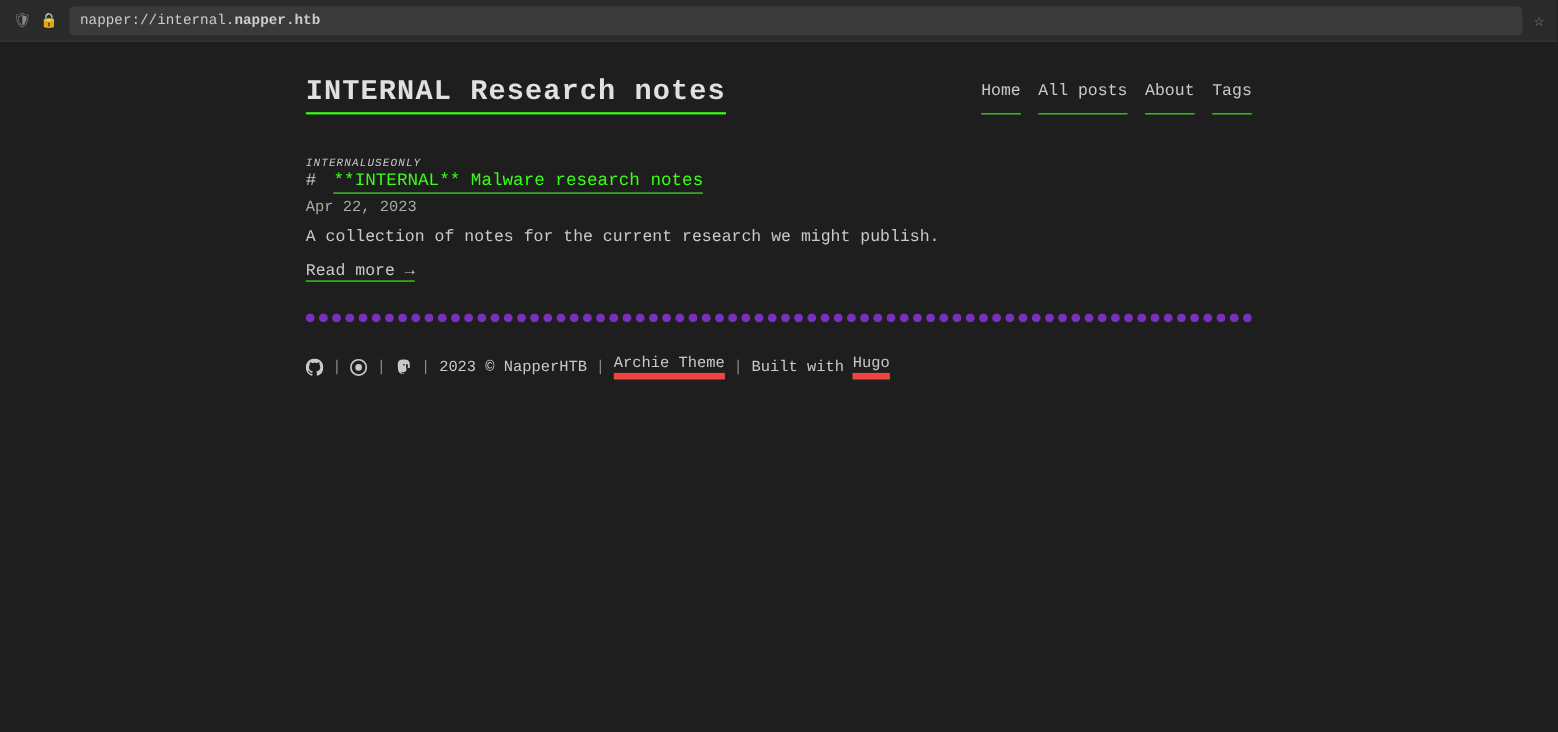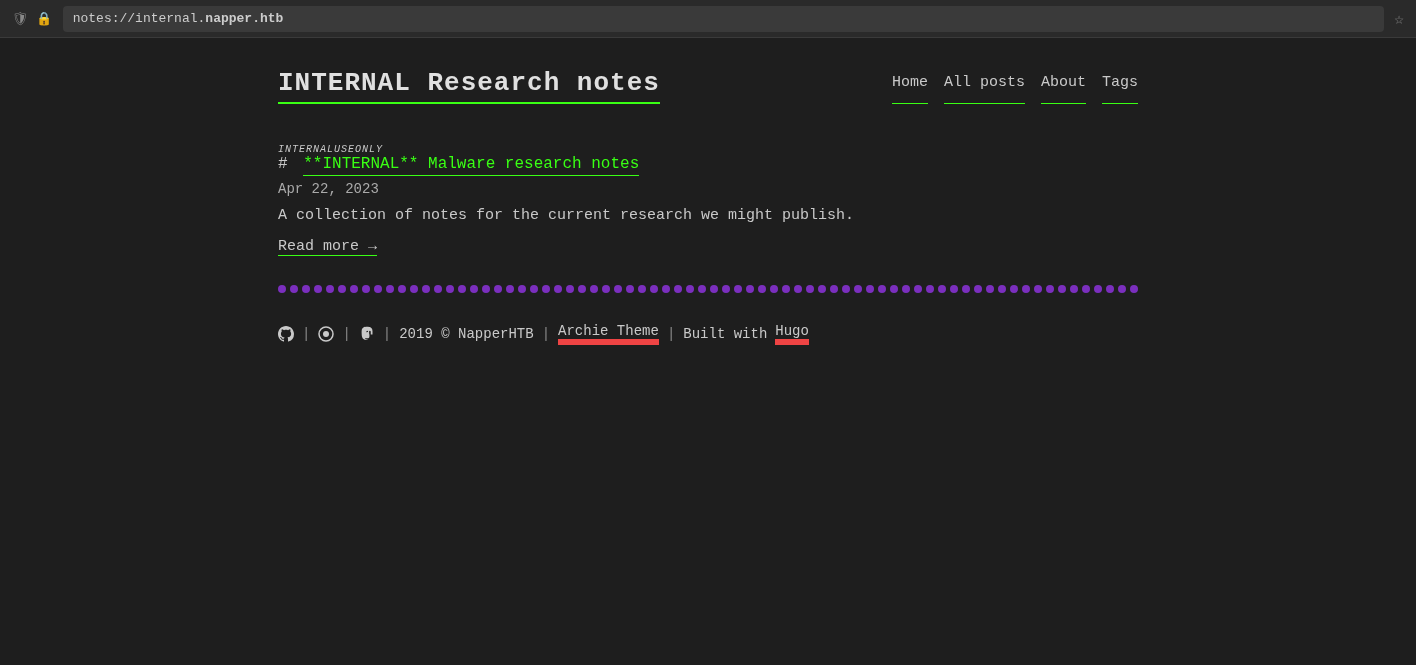--- a/index.html
+++ b/index.html
@@ -194,21 +194,21 @@
   </style>
 </head>
 <body>
 
 <div class="browser-bar" data-name="browser-chrome">
   <div class="browser-icons" data-name="browser-security-icons">
     <span data-name="shield-icon">🛡</span>
     <span data-name="lock-icon">🔒</span>
   </div>
   <div class="browser-url-bar" data-name="url-bar">
-    <span data-name="url-prefix">notes://internal.</span>
+    <span data-name="url-prefix">napper://internal.</span>
       <span class="url-domain" data-name="url-domain">napper.htb</span>
   </div>
   <div class="browser-star" data-name="bookmark-star-icon">☆</div>
 </div>
 
 <div class="page-content" data-name="page-content">
 
   <header class="site-header" data-name="site-header">
     <a class="site-title" href="#" data-name="site-title">INTERNAL Research notes</a>
     <nav class="site-nav" data-name="site-nav">
@@ -319,21 +319,21 @@
           <circle cx="8" cy="8" r="3" fill="#c9c9c9"></circle>
         </svg>
       </span>
       <span data-name="footer-separator" style="color: rgb(136, 136, 136);">|</span>
       <span data-name="mastodon-icon" style="cursor: pointer; display: inline-flex; align-items: center;">
         <svg width="16" height="16" viewBox="0 0 16 16" fill="#c9c9c9">
           <path d="M13.5 5c0-2.76-1.79-3.57-1.79-3.57C10.89.86 9.5.75 8.08.75h-.03c-1.42 0-2.8.11-3.63.68 0 0-1.79.81-1.79 3.57 0 .63-.01 1.39.01 2.2.07 2.91.52 5.78 3.14 6.49.61.16 1.13.2 1.55.17.76-.04 1.19-.26 1.19-.26l-.03-.54s-.54.17-1.15.15c-.6-.02-1.24-.07-1.34-.86a1.5 1.5 0 0 1-.01-.21s.59.14 1.35.18c.46.02.89-.03 1.33-.08.84-.1 1.57-.63 1.66-1.11.15-.78.13-1.9.13-1.9s-.01-3.11-2-3.11c-.7 0-1.05.52-1.05.52V5.7c0-.56.29-.85.85-.85.79 0 .79.93.79.93V8.5h1.05V5.78s0-.93.79-.93c.56 0 .85.29.85.85V8.5H13.5V5z"></path>
         </svg>
       </span>
       <span data-name="footer-separator" style="color: rgb(136, 136, 136);">|</span>
-      <span data-name="footer-copyright">2019 © NapperHTB</span>
+      <span data-name="footer-copyright">2023 © NapperHTB</span>
       <span data-name="footer-separator" style="color: rgb(136, 136, 136);">|</span>
       <a data-name="theme-link" class="footer-link" href="#">Archie Theme</a>
       <span data-name="footer-separator" style="color: rgb(136, 136, 136);">|</span>
       <span data-name="footer-built-with">Built with </span>
       <a data-name="hugo-link" class="footer-link" href="#">Hugo</a>
     </footer>
 
 </div>
 
 <style>

